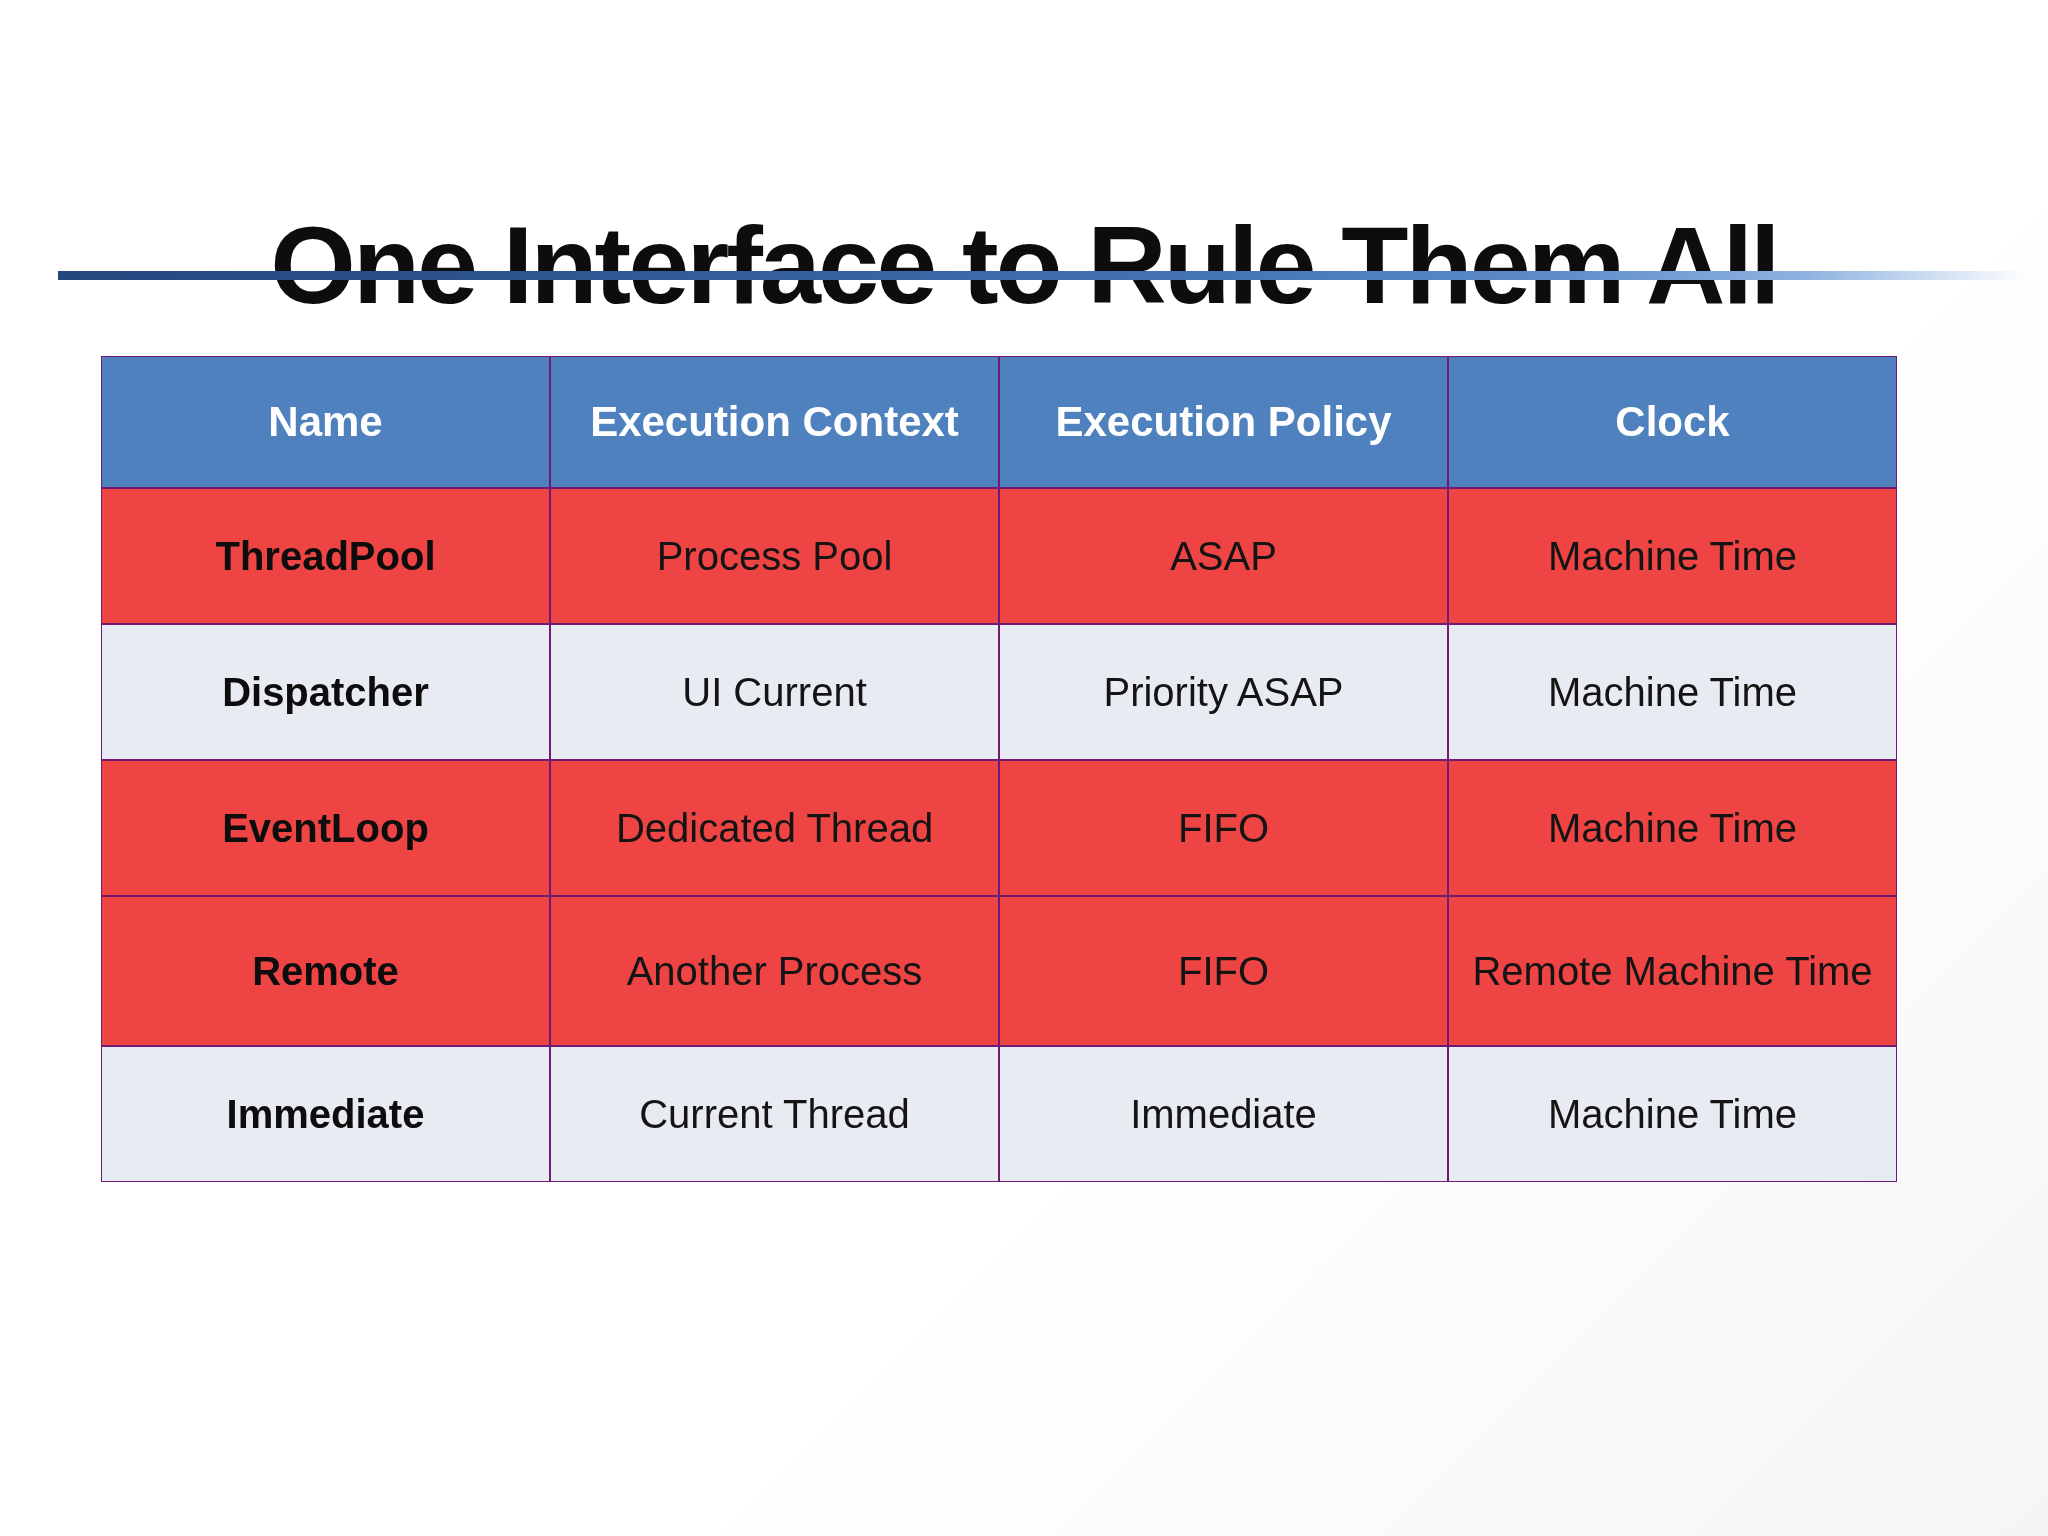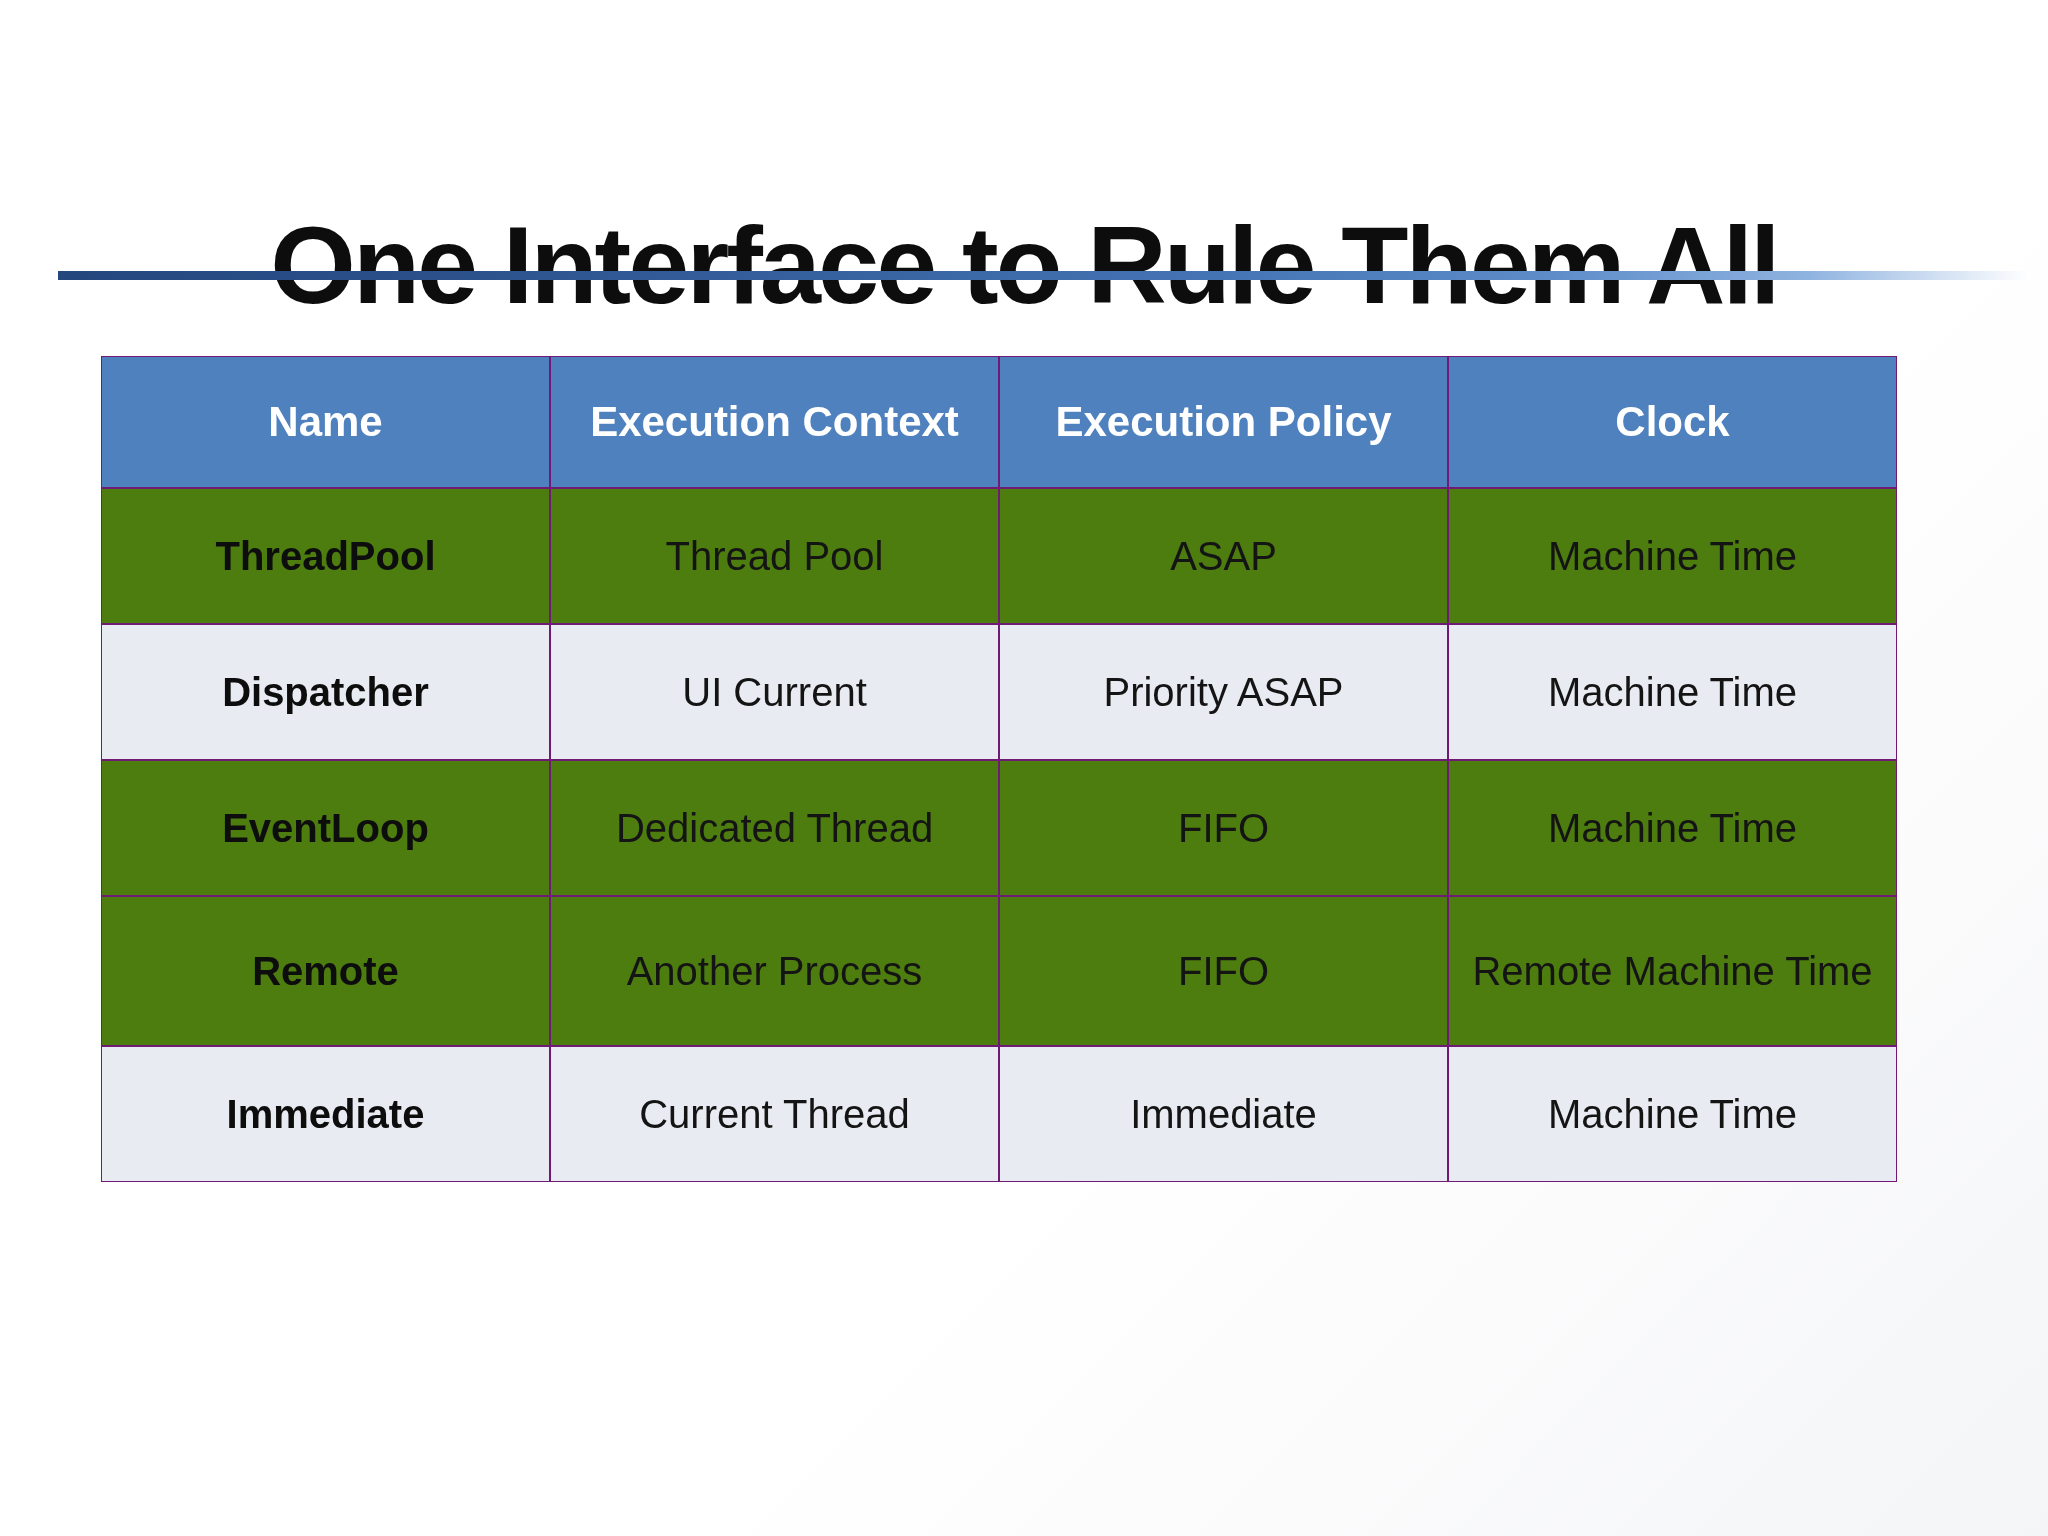--- a/index.html
+++ b/index.html
@@ -74,21 +74,21 @@
   tr.data-row   { height: 136px; }
   tr.data-row.last { height: 150px; }
 
   tr.header-row th {
     background: #4e81bd;
     color: #ffffff;
     font-weight: bold;
     font-size: 42px;
   }
 
-  tr.row-odd td  { background: #4d7c0f; }
+  tr.row-odd td  { background: #ef4444; }
   tr.row-even td { background: #e9ebf3; text-align: center; }
 
   td.name-cell {
     font-weight: bold;
     color: #0d0d0d;
   }
 </style>
 </head>
 <body>
 
@@ -102,21 +102,21 @@
       <tr class="header-row">
         <th>Name</th>
         <th>Execution Context</th>
         <th>Execution Policy</th>
         <th>Clock</th>
       </tr>
     </thead>
     <tbody>
       <tr class="data-row row-odd">
         <td class="name-cell">ThreadPool</td>
-        <td>Thread Pool</td>
+        <td>Process Pool</td>
         <td>ASAP</td>
         <td>Machine Time</td>
       </tr>
       <tr class="data-row row-even">
         <td class="name-cell">Dispatcher</td>
         <td>UI Current</td>
         <td>Priority ASAP</td>
         <td>Machine Time</td>
       </tr>
       <tr class="data-row row-odd">

